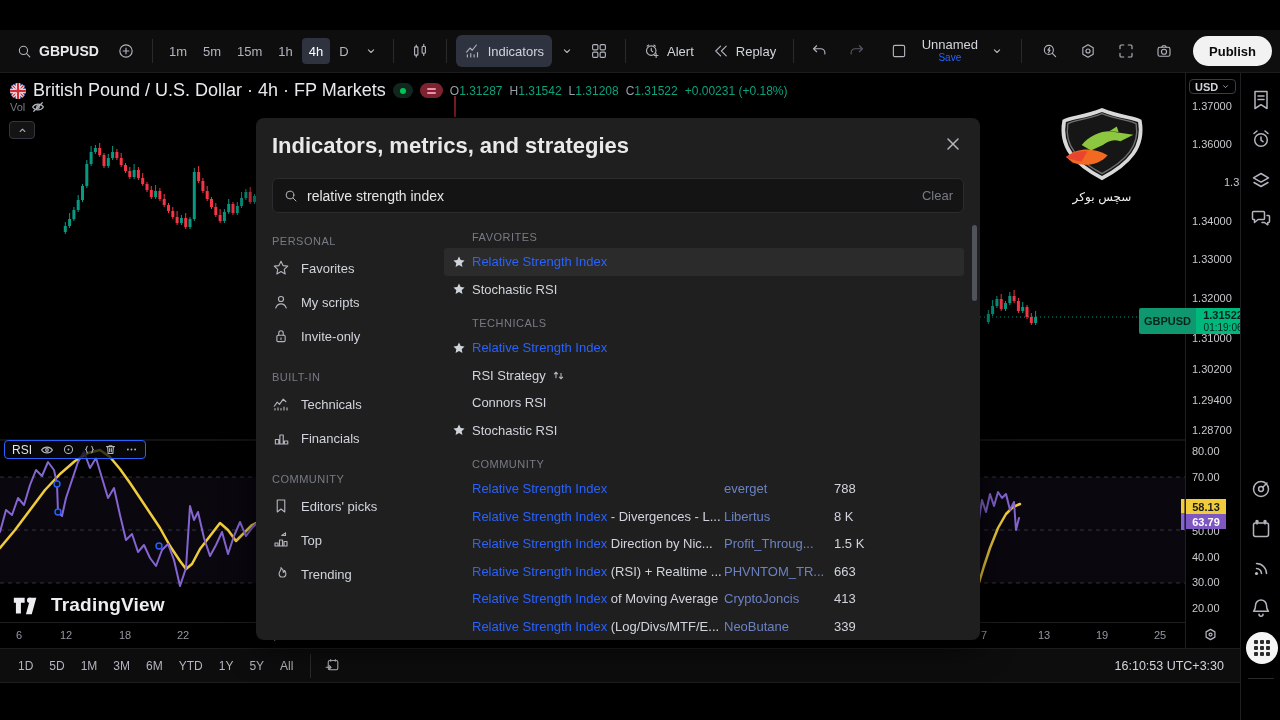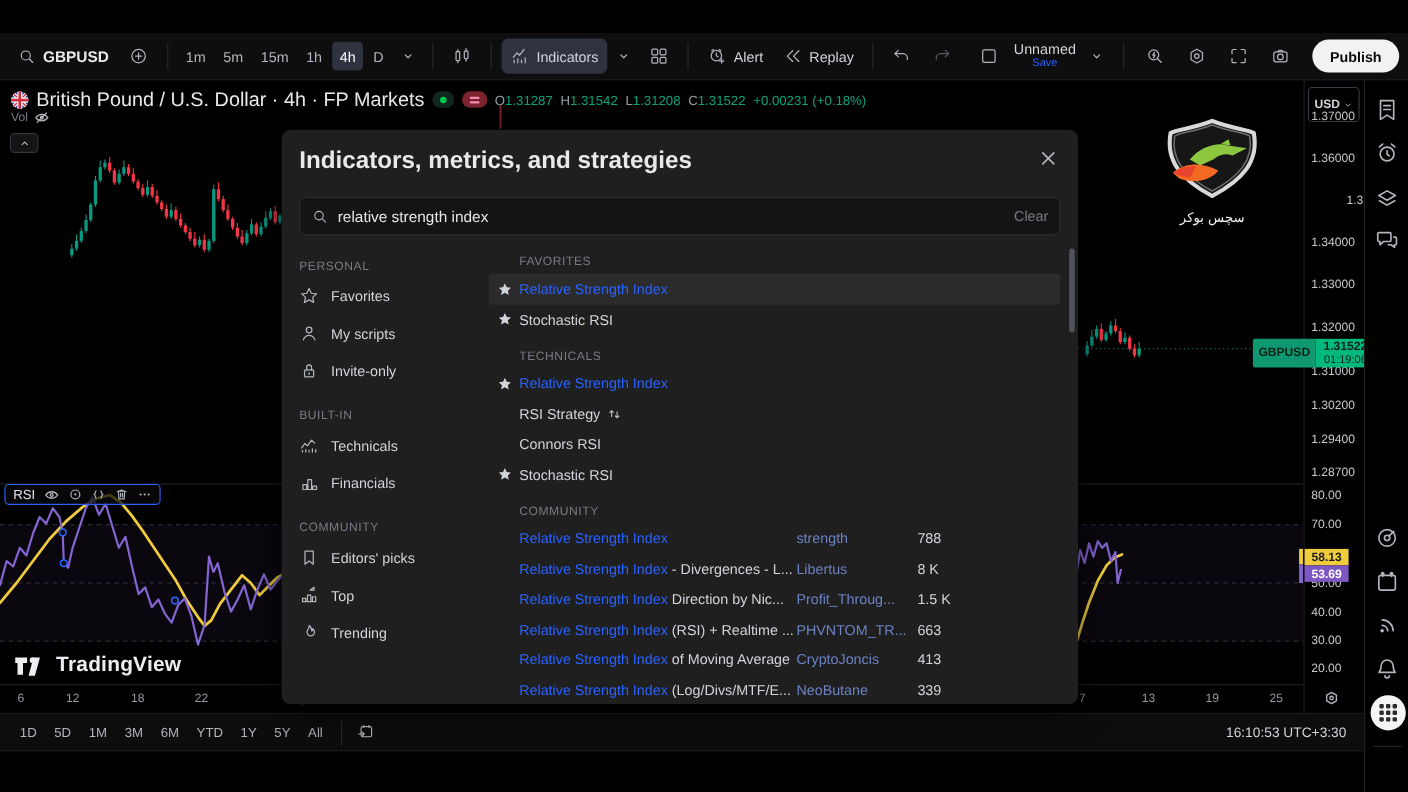--- a/index.html
+++ b/index.html
@@ -55,21 +55,21 @@
   .tv-logo .txt { font-size:19px; font-weight:700; color:#eceef2; letter-spacing:.2px; }
 
   
   .time-axis { position:absolute; left:0; top:622px; width:1185px; height:26px; background:#000;
                border-top:1px solid #1f1f22; z-index:2; }
   .time-axis .tl { position:absolute; top:6px; font-size:11px; color:#9598a1; }
   .axis-gear { position:absolute; left:1203px; top:627px; z-index:3; cursor:pointer; }
   .price-scale { position:absolute; left:1185px; top:73px; width:55px; height:575px; background:#000;
                  border-left:1px solid #1f1f22; z-index:2; }
   .price-scale .pl { position:absolute; left:6px; font-size:11px; color:#c7c9cd; }
-  .usd-box { position:absolute; left:1189px; top:79px; width:47px; height:32px; border:1px solid #3a3d46;
+  .usd-box { position:absolute; left:1189px; top:79px; width:47px; height:15px; border:1px solid #3a3d46;
              border-radius:4px; display:flex; align-items:center; justify-content:space-between;
              padding:0 5px; font-size:11px; font-weight:700; color:#d1d4dc; z-index:3; cursor:pointer; }
   .px-badge { position:absolute; left:1139px; top:308px; display:flex; z-index:3; }
   .px-badge .l { background:#0f9870; color:#06241a; font-size:11px; font-weight:700; height:26px;
                  display:flex; align-items:center; padding:0 5px; border-radius:2px 0 0 2px; }
   .px-badge .r { background:#00b87b; color:#06241a; width:54px; height:26px; text-align:center;
                  font-size:11px; font-weight:700; line-height:12px; padding-top:1px; }
   .px-badge .r .cd { font-size:10px; font-weight:400; }
   .mini-badge { position:absolute; left:1186px; width:40px; height:15px; font-size:11px; font-weight:700;
                 display:flex; align-items:center; justify-content:center; z-index:3; }
@@ -540,21 +540,21 @@
     <svg width="9" height="9" viewBox="0 0 16 16" class="ic">
         <path d="M4.5 6.5L8 10l3.5-3.5"></path>
       </svg>
   </div>
   <div class="px-badge">
     <span class="l">GBPUSD</span>
     <span class="r"><span>1.31522</span><br>
       <span class="cd">01:19:06</span></span>
   </div>
   <div class="mini-badge mb-y">58.13</div>
-  <div class="mini-badge mb-p">53.69</div>
+  <div class="mini-badge mb-p">63.79</div>
 
   <div class="rsidebar">
     <svg class="rsb-ic" style="top:15px" width="24" height="24" viewBox="0 0 24 24">
         <g class="ic">
           <path d="M6 3.5h12v17l-6-3.8-6 3.8z"></path>
           <path d="M9 8h6M9 11.5h6"></path>
         </g>
       </svg>
     <svg class="rsb-ic" style="top:54px" width="24" height="24" viewBox="0 0 24 24">
         <g class="ic">
@@ -761,21 +761,21 @@
           </div>
           <div class="res-row">
             <span class="star"><svg width="14" height="14" viewBox="0 0 24 24" fill="#cfd3dc">
                 <path d="M12 2.5l2.9 6.2 6.6.8-4.9 4.6 1.3 6.6-5.9-3.4-5.9 3.4 1.3-6.6L2.5 9.5l6.6-.8z"></path>
               </svg></span>
             <span><span class="match"></span><span class="rest">Stochastic RSI</span></span>
           </div>
           <div class="res-header">COMMUNITY</div>
           <div class="res-row">
             <span class="title-cell"><span class="match">Relative Strength Index</span><span class="rest"></span></span>
-            <span class="author">strength</span>
+            <span class="author">everget</span>
             <span class="likes">788</span>
           </div>
           <div class="res-row">
             <span class="title-cell"><span class="match">Relative Strength Index</span><span class="rest"> - Divergences - L...</span></span>
             <span class="author">Libertus</span>
             <span class="likes">8 K</span>
           </div>
           <div class="res-row">
             <span class="title-cell"><span class="match">Relative Strength Index</span><span class="rest"> Direction by Nic...</span></span>
             <span class="author">Profit_Throug...</span>

